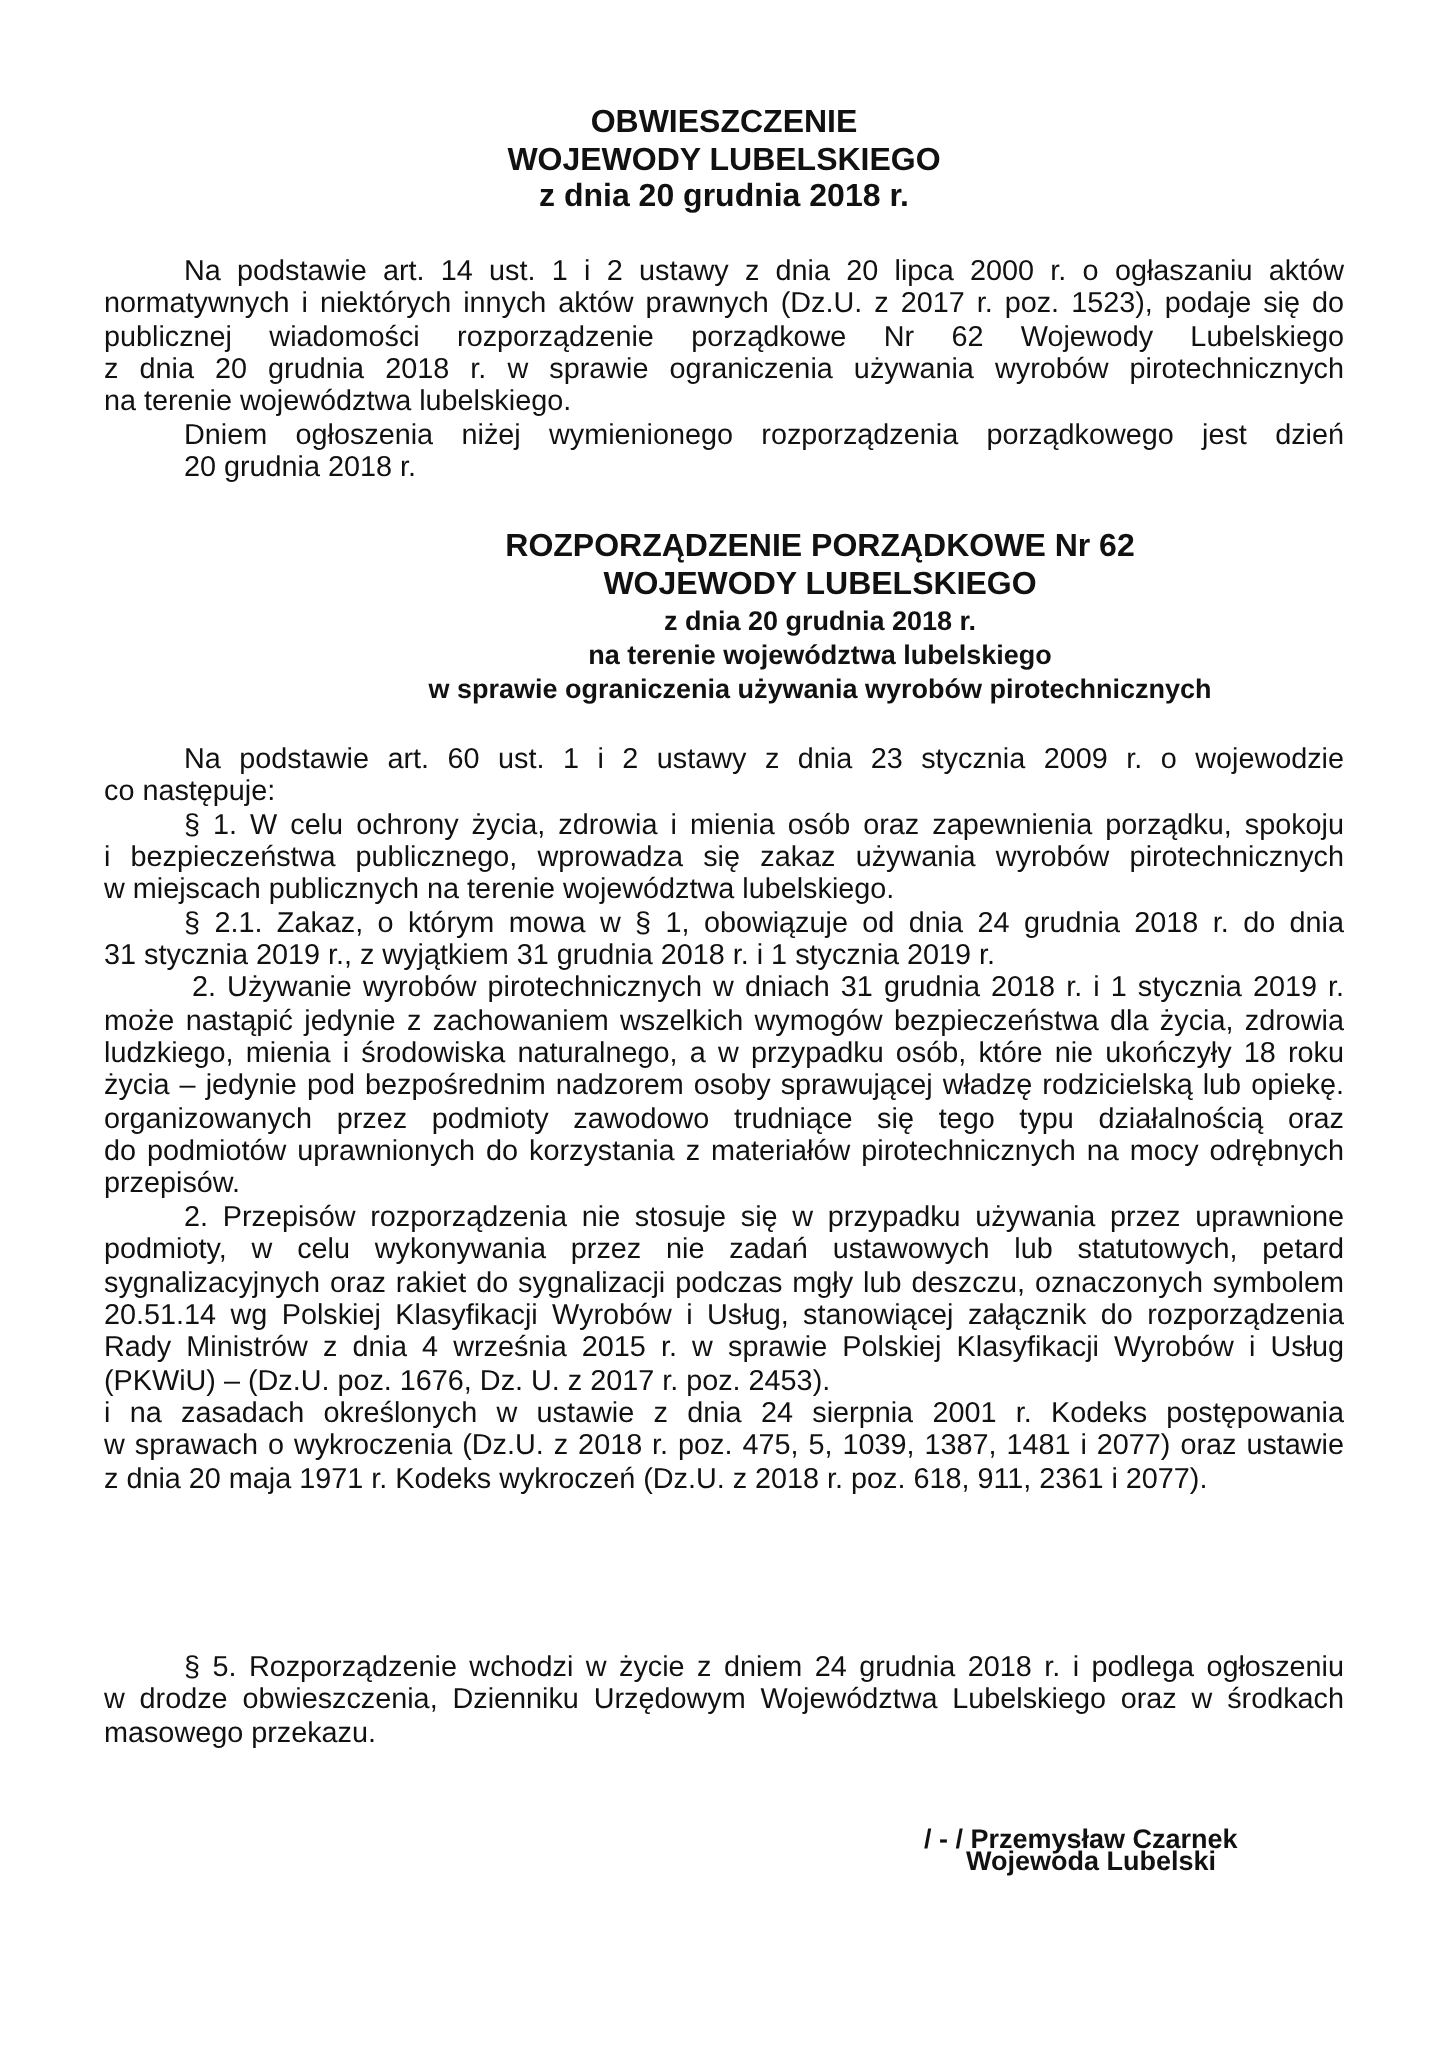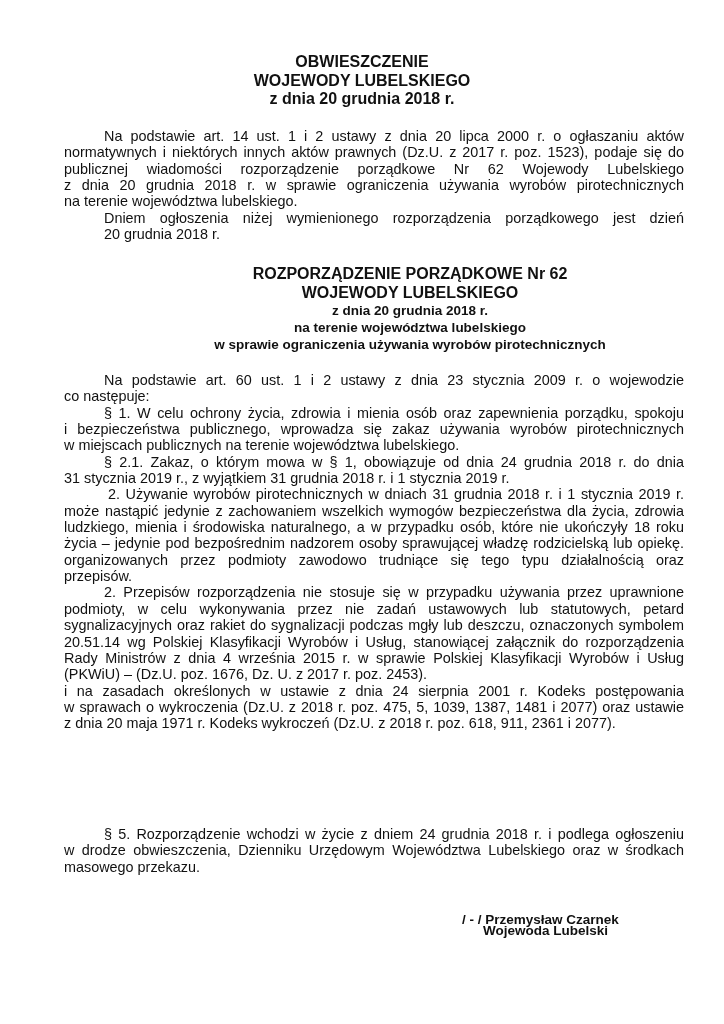--- a/index.html
+++ b/index.html
@@ -1,21 +1,21 @@
 <!DOCTYPE html>
 <html><head>
 <meta charset="utf-8">
 <style>
   html, body { margin: 0; padding: 0; background: #ffffff; }
   body { width: 724px; height: 1024px; position: relative; overflow: hidden; color: #111111; font-family: "Liberation Sans", sans-serif; }
   .page { position: absolute; left: 0; top: 0; width: 724px; height: 979px; }
   .center-block { position: absolute; left: 0; width: 724px; text-align: center; font-weight: bold; }
   .hdr-line { font-size: 16px; line-height: 18.5px; white-space: nowrap; }
   .sub-line { font-size: 13.5px; line-height: 17px; white-space: nowrap; }
-  .body-block { position: absolute; left: 64px; width: 620px; font-size: 14.4px; line-height: 16.35px; }
+  .body-block { position: absolute; left: 52px; width: 620px; font-size: 14.4px; line-height: 16.35px; }
   .ln { display: block; height: 16.35px; white-space: nowrap; text-align: justify; text-align-last: justify; overflow: visible; }
   .ln.last { text-align-last: left; }
   .ln.indent { padding-left: 40px; }
   .ln.indent2 { padding-left: 44px; }
   .ln.hang { padding-left: 40px; }
   .sig { position: absolute; font-weight: bold; font-size: 13.5px; line-height: 21px; white-space: nowrap; }
 </style>
 </head>
 <body>
 
@@ -55,20 +55,21 @@
 
     <span class="ln indent">§ 2.1. Zakaz, o którym mowa w § 1, obowiązuje od dnia 24 grudnia 2018 r. do dnia</span>
     <span class="ln last">31 stycznia 2019 r., z wyjątkiem 31 grudnia 2018 r. i 1 stycznia 2019 r.</span>
 
     <span class="ln indent2">2. Używanie wyrobów pirotechnicznych w dniach 31 grudnia 2018 r. i 1 stycznia 2019 r.</span>
     <span class="ln">może nastąpić jedynie z zachowaniem wszelkich wymogów bezpieczeństwa dla życia, zdrowia</span>
     <span class="ln">ludzkiego, mienia i środowiska naturalnego, a w przypadku osób, które nie ukończyły 18 roku</span>
     <span class="ln">życia – jedynie pod bezpośrednim nadzorem osoby sprawującej władzę rodzicielską lub opiekę.</span>
 
     <span class="ln">organizowanych przez podmioty zawodowo trudniące się tego typu działalnością oraz</span>
+    <span class="ln">do podmiotów uprawnionych do korzystania z materiałów pirotechnicznych na mocy odrębnych</span>
     <span class="ln last">przepisów.</span>
 
     <span class="ln indent">2. Przepisów rozporządzenia nie stosuje się w przypadku używania przez uprawnione</span>
     <span class="ln">podmioty, w celu wykonywania przez nie zadań ustawowych lub statutowych, petard</span>
     <span class="ln">sygnalizacyjnych oraz rakiet do sygnalizacji podczas mgły lub deszczu, oznaczonych symbolem</span>
     <span class="ln">20.51.14 wg Polskiej Klasyfikacji Wyrobów i Usług, stanowiącej załącznik do rozporządzenia</span>
     <span class="ln">Rady Ministrów z dnia 4 września 2015 r. w sprawie Polskiej Klasyfikacji Wyrobów i Usług</span>
     <span class="ln last">(PKWiU) – (Dz.U. poz. 1676, Dz. U. z 2017 r. poz. 2453).</span>
 
     <span class="ln">i na zasadach określonych w ustawie z dnia 24 sierpnia 2001 r. Kodeks postępowania</span>

